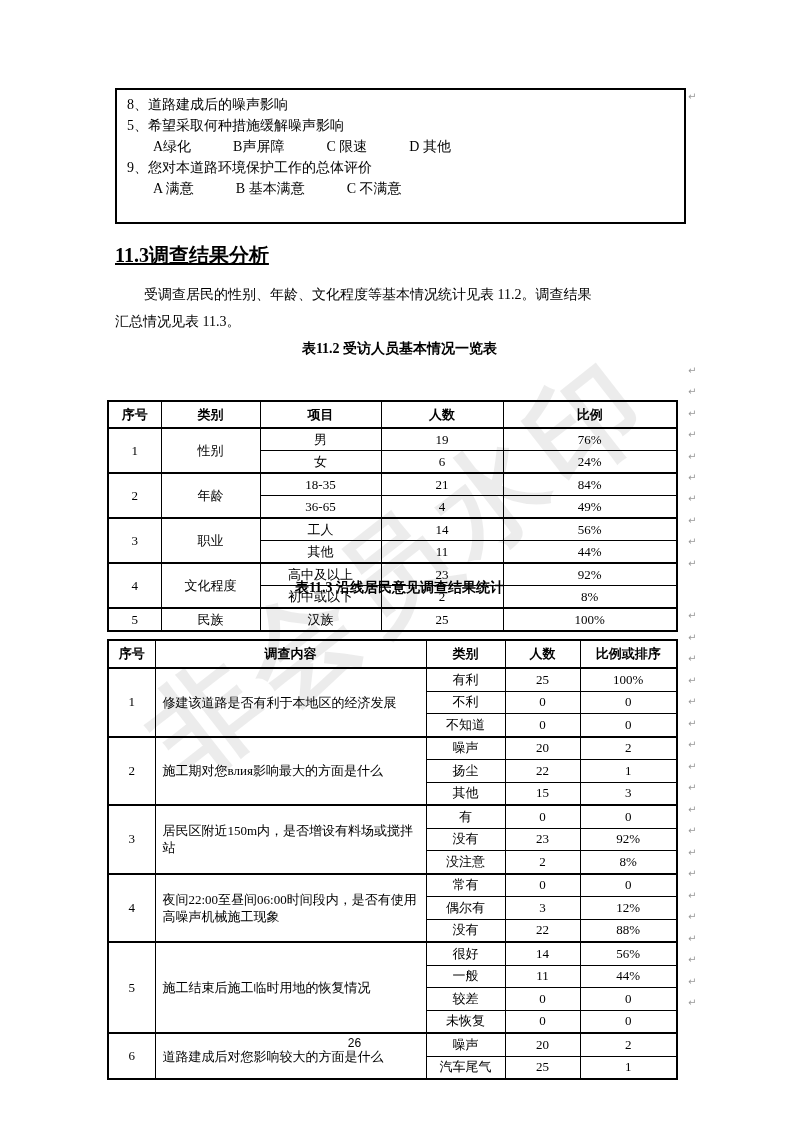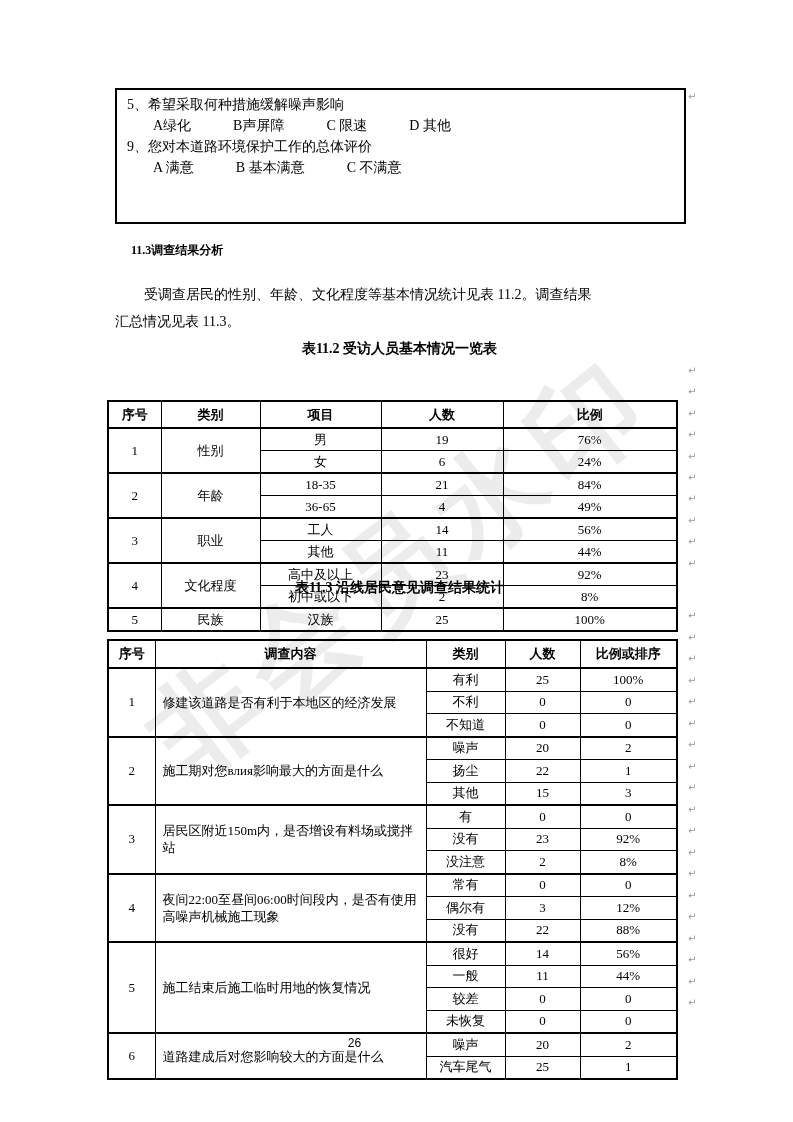--- a/index.html
+++ b/index.html
@@ -12,21 +12,21 @@
     transform:rotate(-38deg);font-size:110px;font-weight:bold;letter-spacing:10px;
     color:rgba(0,0,0,0.075);white-space:nowrap;pointer-events:none;z-index:0;}
 
   
   .qbox{left:115px;top:88px;width:547px;height:124px;border:2px solid #000;
         padding:4px 10px 4px 10px;font-size:14px;line-height:21px;z-index:1;background:transparent;}
   .qline{white-space:pre;}
   .qline.opt{padding-left:26px;}
 
   
-  .heading{left:131px;top:242px;font-size:12px;font-weight:bold;z-index:1;}
+  .heading{left:115px;top:242px;font-size:20px;font-weight:bold;z-index:1;text-decoration:underline;}
   .para{left:115px;top:281px;width:572px;font-size:14px;line-height:27px;z-index:1;}
   .para .l1{text-indent:29px;}
 
   
   .caption{left:115px;width:569px;text-align:center;font-size:14px;font-weight:bold;z-index:1;}
   .cap1{top:340px;}
   .cap2{top:579px;}
 
   
   table{border-collapse:collapse;table-layout:fixed;position:absolute;left:107px;
@@ -49,20 +49,21 @@
 
   .pagenum{left:0;top:1036px;width:709px;text-align:center;font-size:12px;
            font-family:"Liberation Sans","DejaVu Sans",sans-serif;z-index:1;}
 </style>
 </head>
 <body>
 
 <div class="watermark">非会员水印</div>
 
 <div class="abs qbox">
+  <div class="qline">8、道路建成后的噪声影响</div>
   <div class="qline">5、希望采取何种措施缓解噪声影响</div>
   <div class="qline opt">A绿化            B声屏障            C 限速            D 其他</div>
   <div class="qline">9、您对本道路环境保护工作的总体评价</div>
   <div class="qline opt">A 满意            B 基本满意            C 不满意</div>
 </div>
 
 <div class="abs heading">11.3调查结果分析</div>
 <div class="abs para">
   <div class="l1">受调查居民的性别、年龄、文化程度等基本情况统计见表 11.2。调查结果</div>
   <div class="l2">汇总情况见表 11.3。</div>

